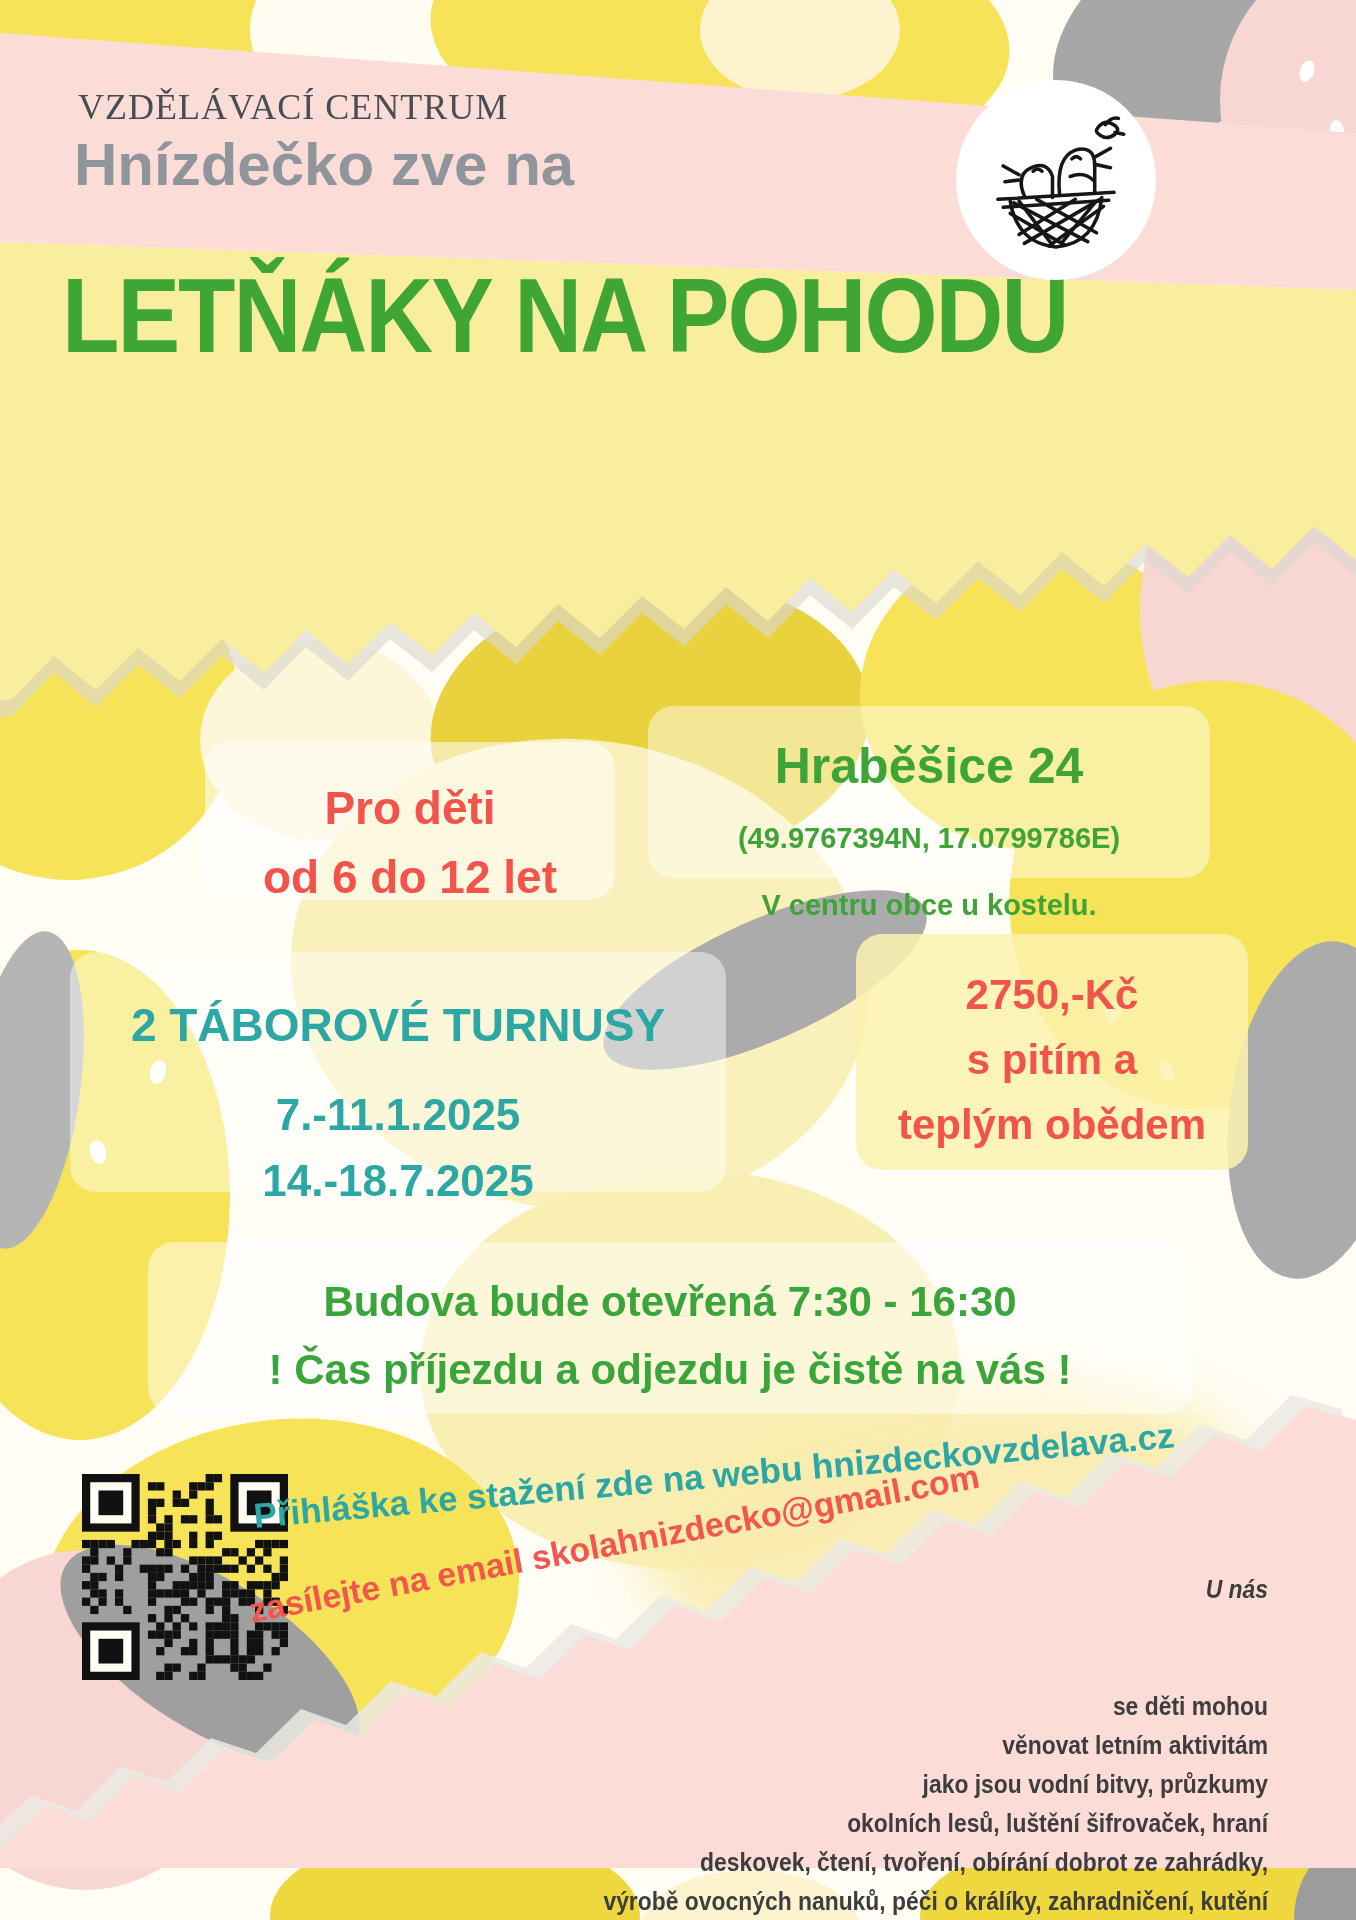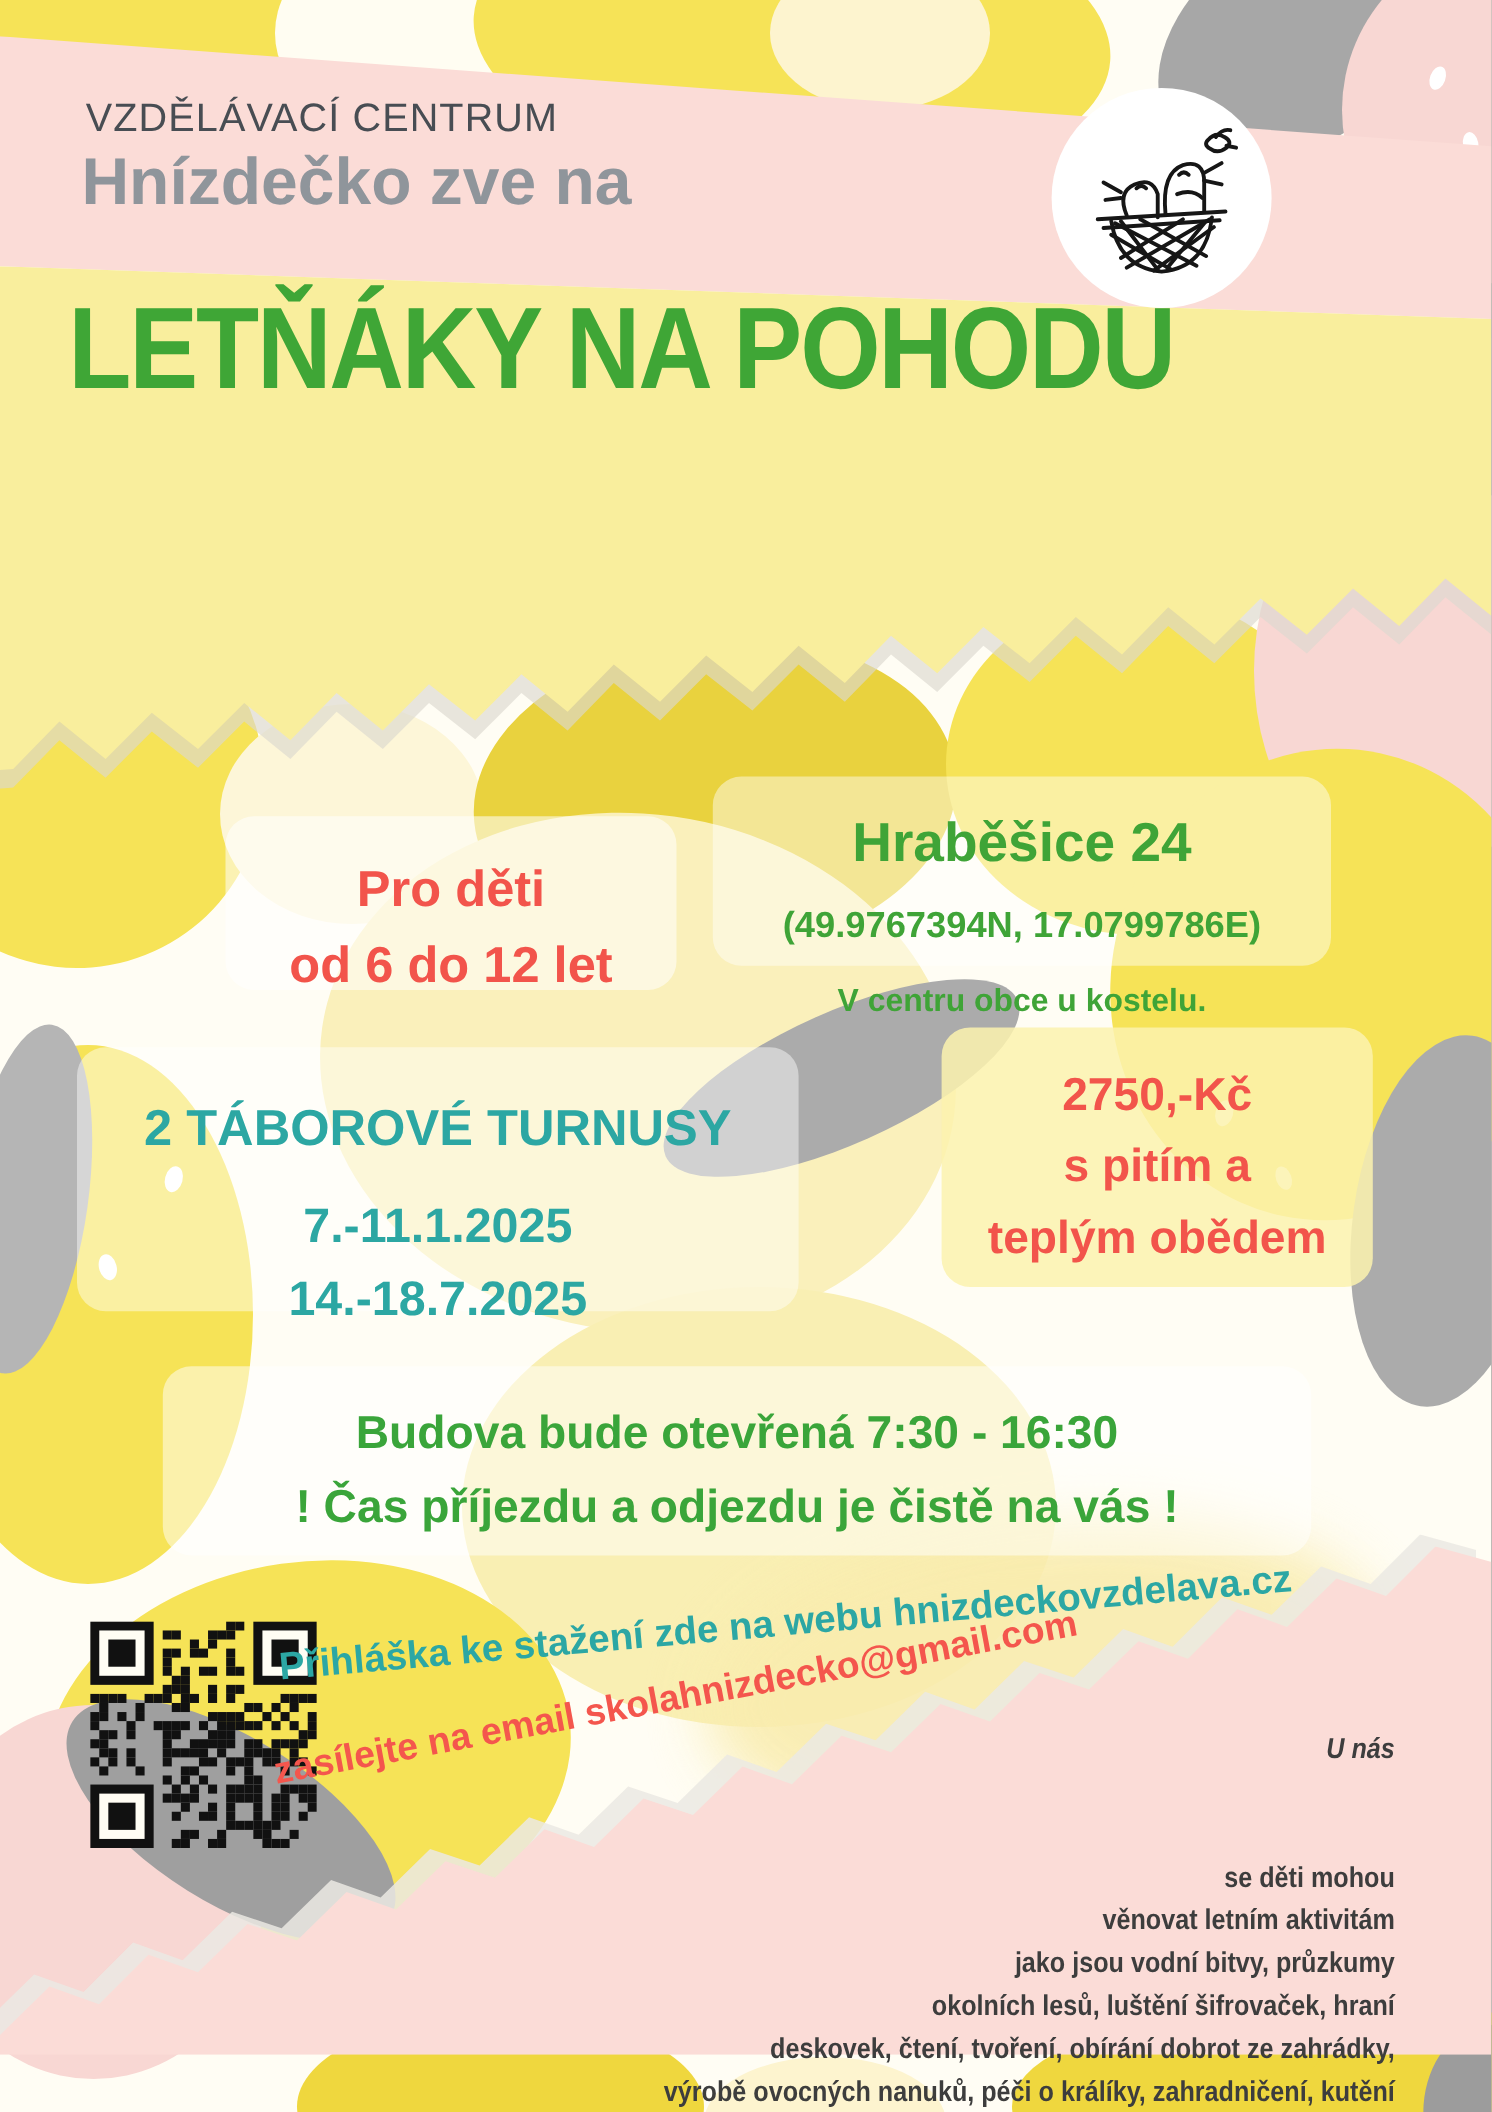--- a/index.html
+++ b/index.html
@@ -20,36 +20,36 @@
     clip-path:polygon(0 242px,1356px 290px,1356px 560px,1314px 526px,1272px 569px,1230px 535px,1188px 577px,1146px 544px,1104px 586px,1062px 552px,1020px 595px,978px 561px,936px 603px,894px 570px,852px 612px,810px 578px,768px 621px,726px 587px,684px 629px,642px 596px,600px 638px,558px 604px,516px 647px,474px 613px,432px 655px,390px 622px,348px 664px,306px 630px,264px 673px,222px 639px,180px 681px,138px 648px,96px 690px,54px 656px,12px 699px,0 700px);
   }
   .yellow-shadow{position:absolute;inset:0;background:#dbd8d0;opacity:.65;z-index:1;transform:translateY(17px);}
   .yellow-block{position:absolute;inset:0;background:#f9ee9d;z-index:2;}
   .pink-clip{
     clip-path:polygon(0 1850px,45px 1806px,90px 1822px,135px 1777px,180px 1793px,225px 1749px,270px 1764px,315px 1720px,360px 1736px,405px 1692px,450px 1707px,495px 1663px,540px 1679px,585px 1635px,630px 1650px,675px 1606px,720px 1622px,765px 1578px,810px 1593px,855px 1549px,900px 1565px,945px 1521px,990px 1536px,1035px 1492px,1080px 1508px,1125px 1463px,1170px 1479px,1215px 1435px,1260px 1451px,1305px 1406px,1356px 1420px,1356px 1868px,0 1868px);
   }
   .pink-shadow{position:absolute;inset:0;background:#ebe9e3;opacity:.85;z-index:1;transform:translate(-14px,-11px);}
   .pink-bottom{position:absolute;inset:0;background:#fbdcd7;z-index:2;}
   
-  .eyebrow{left:78px;top:86px;font-size:36px;letter-spacing:1px;color:#484d53;z-index:3;}
+  .eyebrow{left:78px;top:86px;font-size:36px;letter-spacing:1px;color:#484d53;z-index:3;font-family:Liberation Serif, serif;}
   .subheading{left:74px;top:130px;font-size:60px;font-weight:bold;color:#8f959b;z-index:3;}
   .main-title{left:62px;top:256px;width:1270px;font-size:94px;font-weight:bold;color:#3fa636;
     letter-spacing:-2px;transform:scaleY(1.12);transform-origin:left top;white-space:pre;z-index:3;}
   .tagline{left:78px;top:462px;font-size:35px;color:#525962;line-height:1.62;white-space:pre-line;z-index:3;}
   
   .logo{left:956px;top:80px;width:200px;height:200px;background:#fff;border-radius:50%;z-index:4;
     display:flex;align-items:center;justify-content:center;}
   
   .ibox{position:absolute;border-radius:26px;background:rgba(255,255,255,.55);z-index:3;
     text-align:center;font-weight:bold;white-space:pre-line;box-sizing:border-box;}
   .box-age{left:205px;top:742px;width:410px;height:158px;padding-top:32px;
     font-size:46px;line-height:1.5;color:#f2544b;}
   .box-address{left:648px;top:706px;width:562px;height:172px;padding-top:12px;color:#3fa437;background:rgba(255,255,255,.45);}
   .addr-title{font-size:50px;line-height:1.2;}
-  .addr-coords{font-size:33px;margin-top:8px;}
+  .addr-coords{font-size:29px;margin-top:8px;}
   .addr-note{font-size:29px;margin-top:16px;}
   .box-dates{left:70px;top:952px;width:656px;height:240px;padding-top:26px;color:#2ca7a3;background:rgba(255,255,255,.45);}
   .dates-title{font-size:46px;line-height:1.3;}
   .dates-runs{font-size:44px;line-height:1.5;margin-top:8px;}
   .box-price{left:856px;top:934px;width:392px;height:236px;padding-top:28px;
     background:rgba(251,242,174,.85);font-size:42px;line-height:1.55;color:#f2544b;}
   .box-hours{left:148px;top:1242px;width:1044px;height:172px;padding-top:26px;
     background:rgba(255,255,255,.5);font-size:42px;line-height:1.62;color:#3aa53a;}
   
   .web-note{left:252px;top:1496px;font-size:35px;font-weight:bold;color:#2ca7a4;

